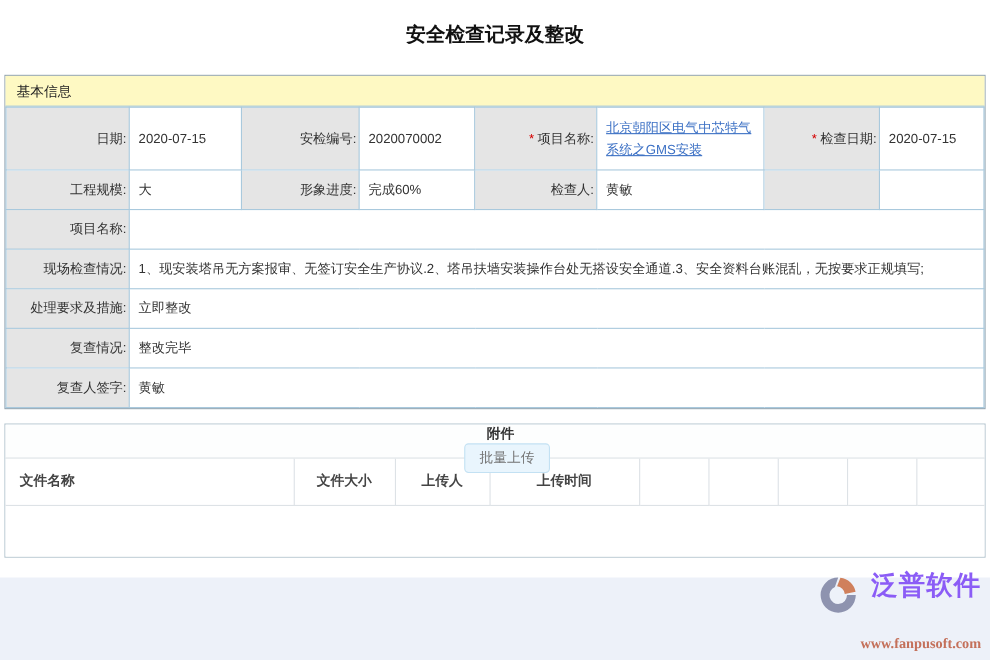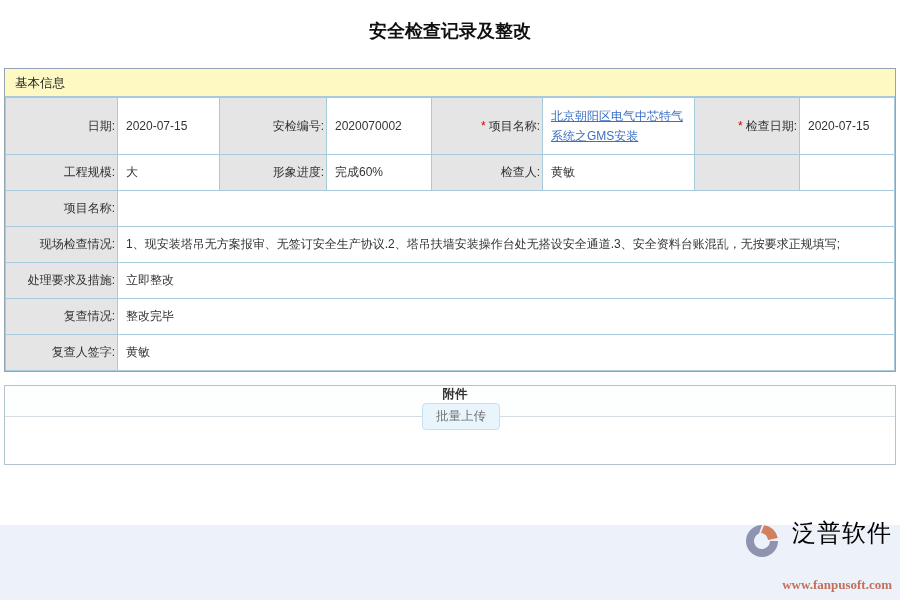--- a/index.html
+++ b/index.html
@@ -132,22 +132,22 @@
     position: absolute;
     right: 8px;
     bottom: 7px;
     display: flex;
     align-items: flex-start;
   }
   .brand-icon { width: 36px; height: 36px; margin-top: 2px; }
   .brand-txt { display: flex; flex-direction: column; align-items: flex-end; margin-left: 2px; }
   .brand-name {
     font-size: 24px;
-    font-weight: normal;
-    color: #000000;
+    font-weight: bold;
+    color: #8b5cf6;
     letter-spacing: 1px;
     line-height: 1.0;
   }
   .brand-url {
     font-family: "Liberation Serif", "DejaVu Serif", serif;
     font-size: 13px;
     font-weight: bold;
     color: #c4705a;
     line-height: 1.2;
     margin-top: 32px;
@@ -227,20 +227,31 @@
         <col style="width:92px">
         <col style="width:86px">
         <col style="width:136px">
       <col style="width:63px">
         <col style="width:63px">
         <col style="width:63px">
         <col style="width:63px">
         <col>
     </colgroup>
     <tbody>
+        <tr>
+      <th class="first">文件名称</th>
+      <th>文件大小</th>
+      <th>上传人</th>
+      <th>上传时间</th>
+      <th></th>
+      <th></th>
+      <th></th>
+      <th></th>
+      <th class="last"></th>
+    </tr>
     <tr>
       <td class="empty-body" colspan="9"></td>
     </tr>
   </tbody>
     </table>
 </div>
 
 <div class="footer-band">
   <div class="brand">
     <svg class="brand-icon" viewBox="0 0 36 36">

